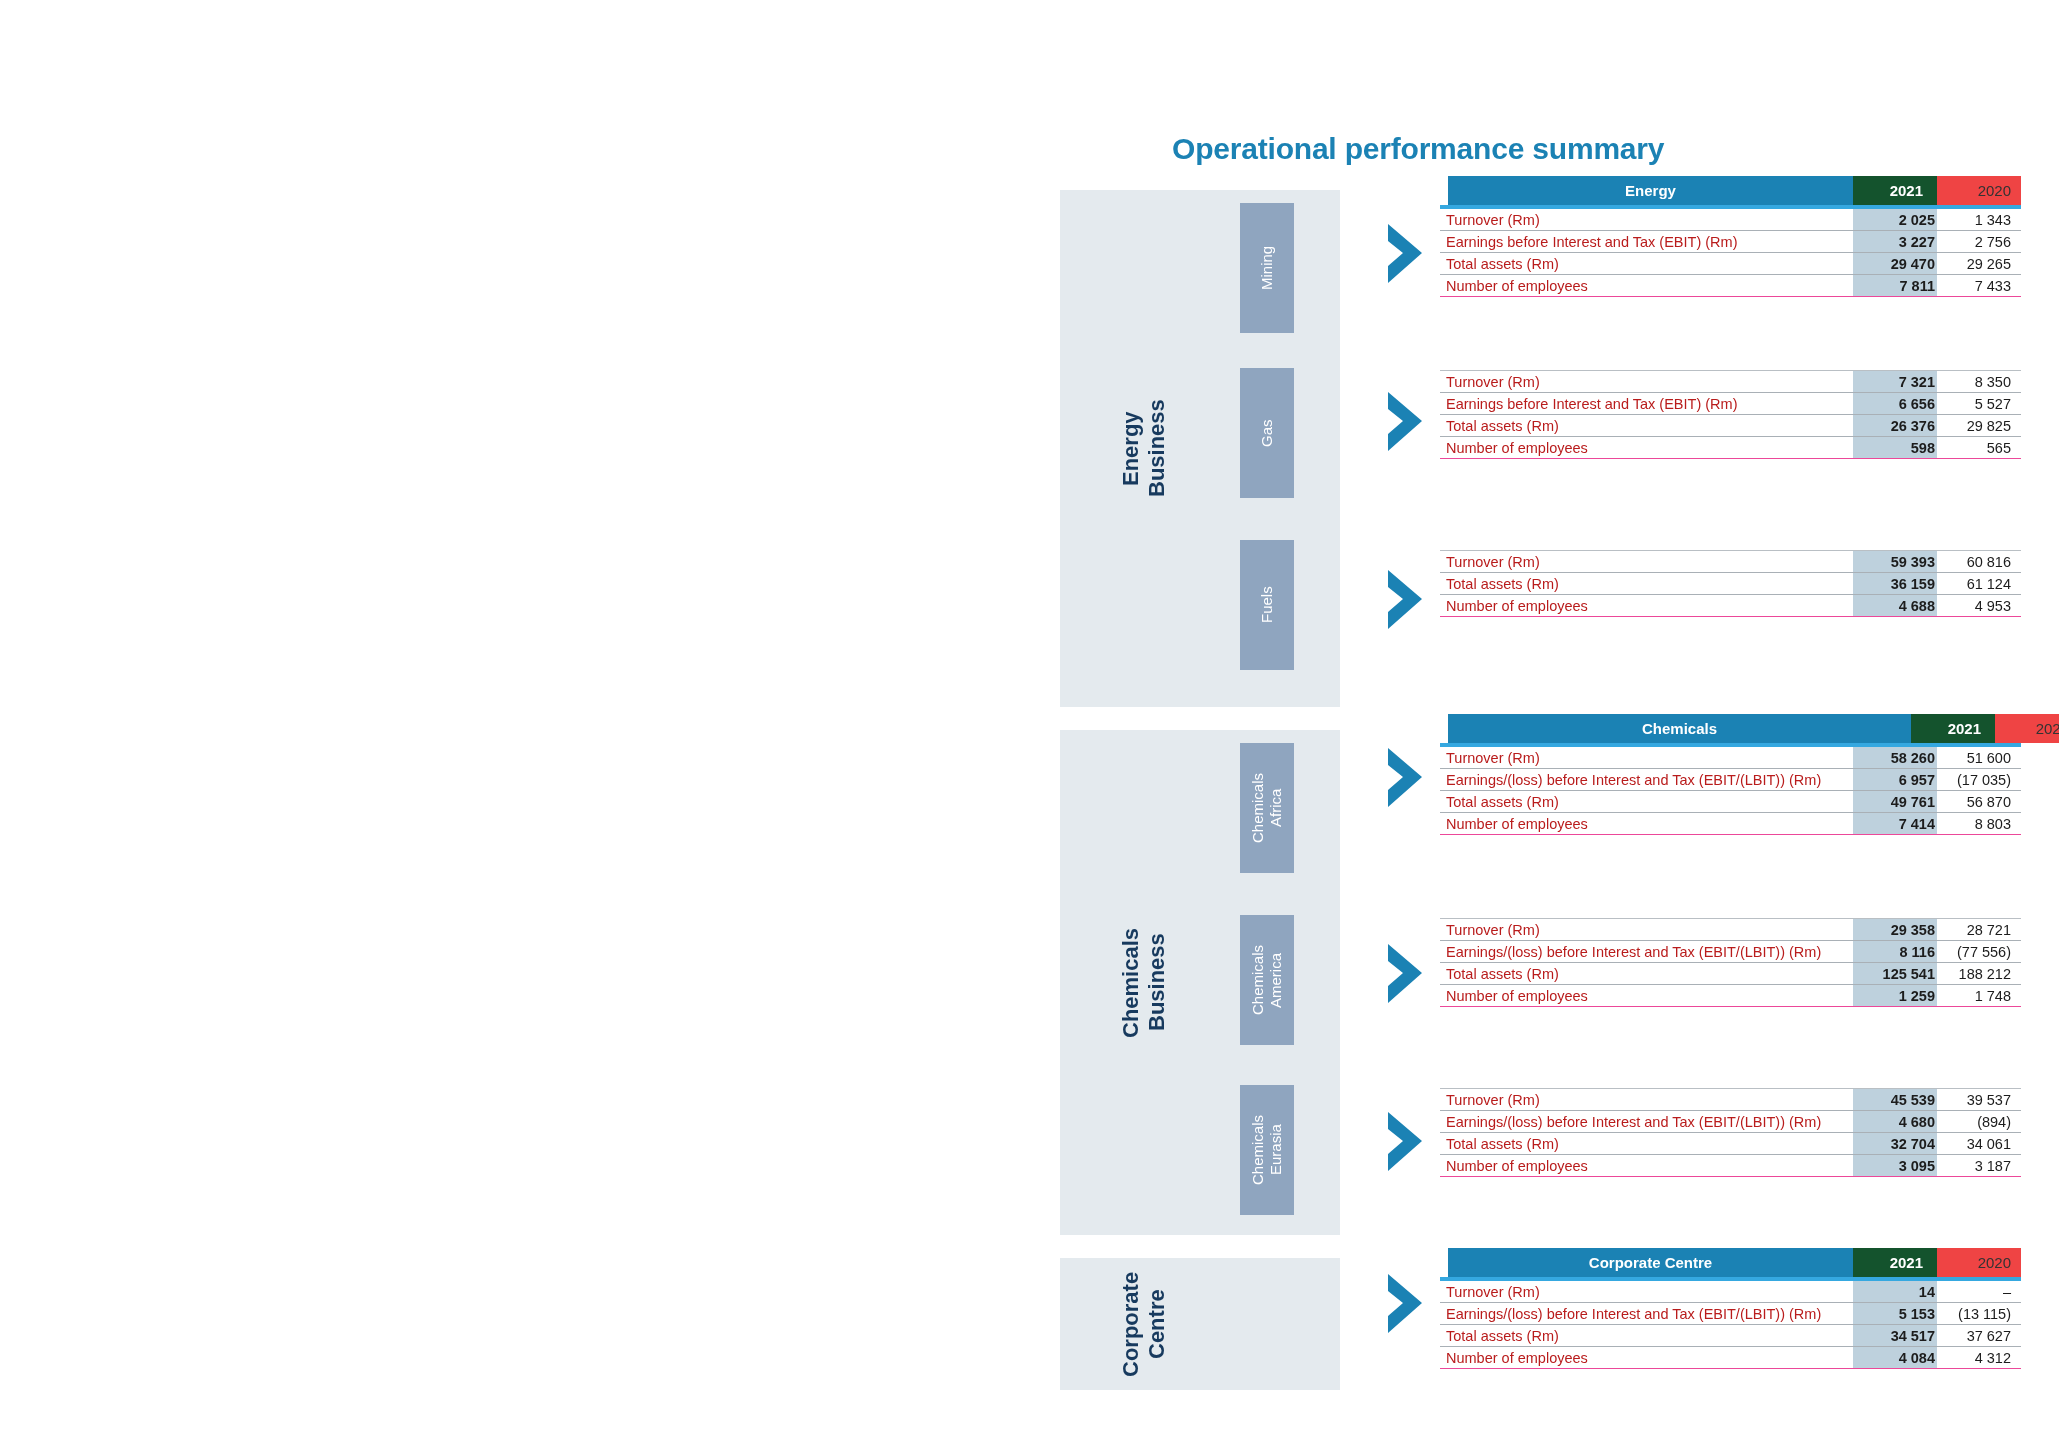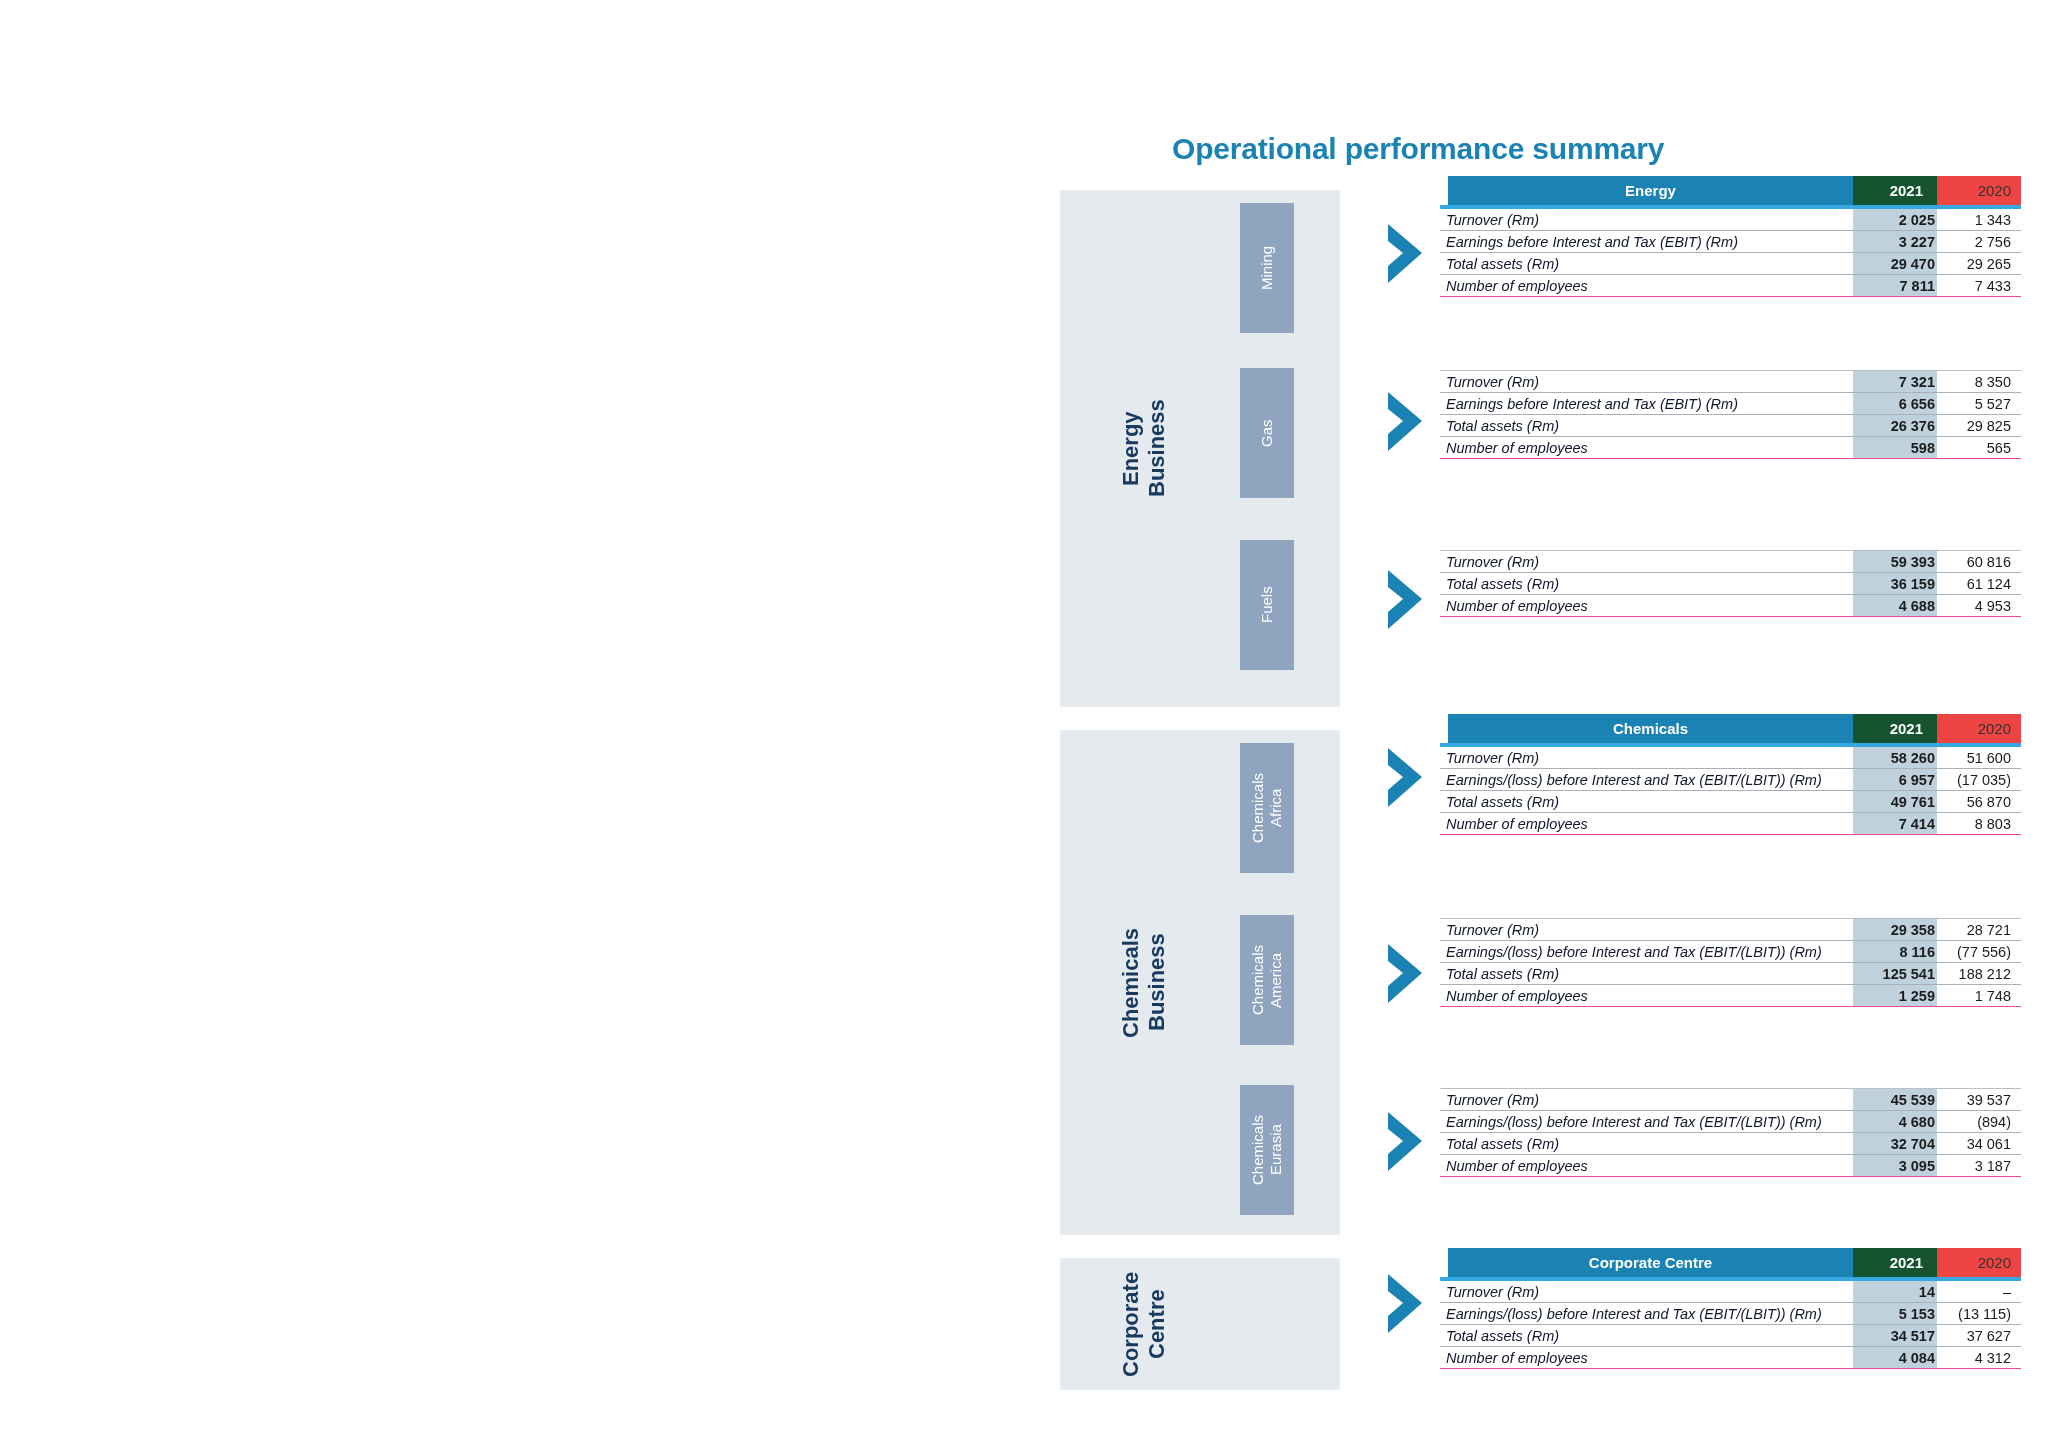--- a/index.html
+++ b/index.html
@@ -156,25 +156,24 @@
     display:flex;
     align-items:center;
     height:22px;
     border-bottom:1px solid #a9b0b6;
     box-sizing:border-box;
   }
   .row:last-child{border-bottom:1px solid #ec4899;}
   .cell-label{
     flex:1 1 auto;
     font-size:14.5px;
-    color:#0f172a;
+    color:#b91c1c;
     padding-left:6px;
     white-space:nowrap;
     overflow:hidden;
-    font-style:italic;
   }
   .cell-2021{
     flex:0 0 84px;
     text-align:right;
     padding-right:2px;
     box-sizing:border-box;
     font-size:14.5px;
     font-weight:bold;
     color:#1c1c1c;
   }
@@ -325,21 +324,21 @@
         </div>
         <div class="row">
           <div class="cell-label">Number of employees</div>
           <div class="cell-2021">4 688</div>
           <div class="cell-2020">4 953</div>
         </div>
       </div>
     </div>
     <div class="perf-table" style="top: 714px;">
       <div class="tbl-head">
-        <div class="th-name" style="width: 405px;">Chemicals</div>
+        <div class="th-name" style="width: 463px;">Chemicals</div>
         <div class="th-2021">2021</div>
         <div class="th-2020">2020</div>
       </div>
       <div class="head-underline"></div>
       <div class="tbl-body">
         <div class="col-2021-shade"></div>
         <div class="row">
           <div class="cell-label">Turnover (Rm)</div>
           <div class="cell-2021">58 260</div>
           <div class="cell-2020">51 600</div>

